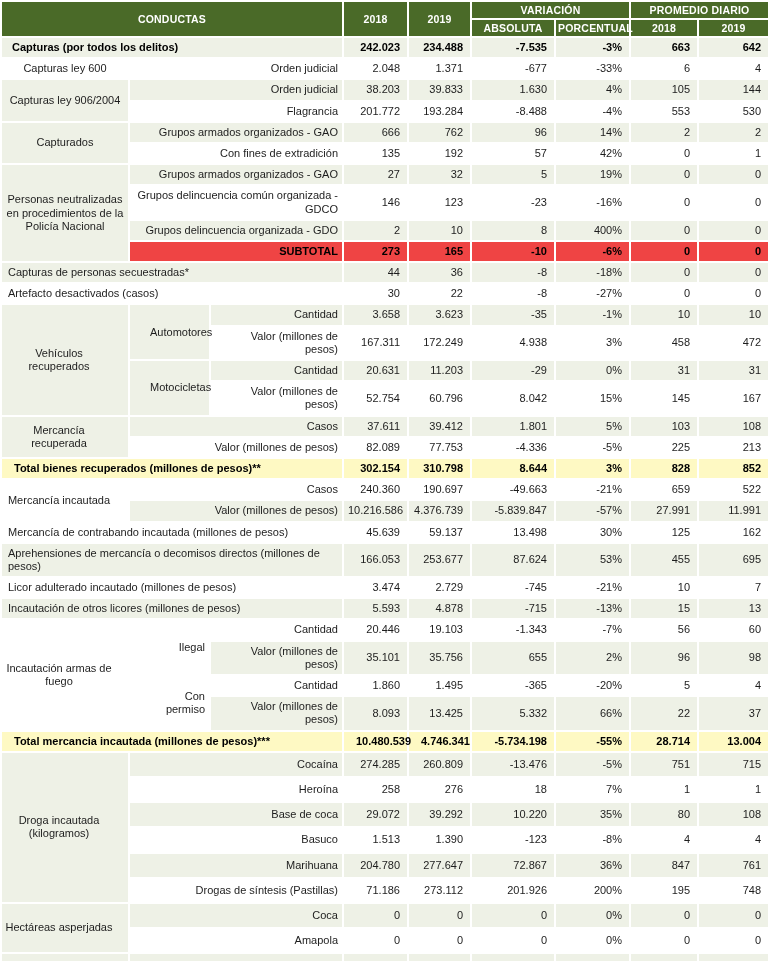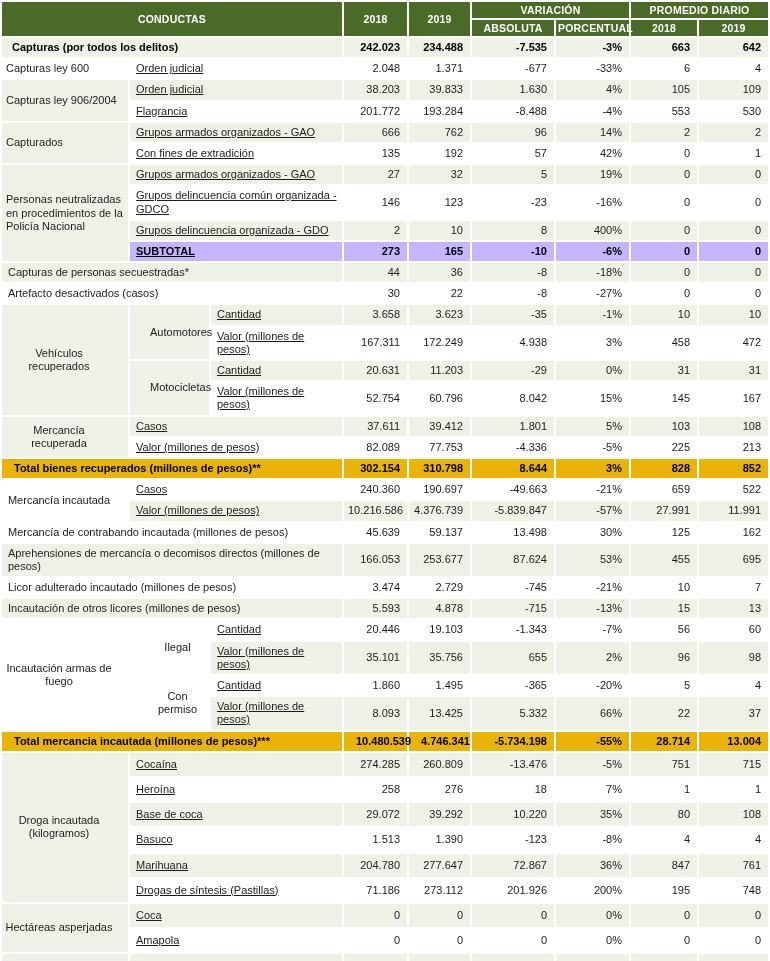--- a/index.html
+++ b/index.html
@@ -2,27 +2,27 @@
 <html><head>
 <meta charset="utf-8">
 <style>
   html,body{margin:0;padding:0;background:#ffffff;}
   body{width:770px;font-family:"Liberation Sans",sans-serif;color:#1d1d1d;}
   table{width:770px;border-collapse:separate;border-spacing:2px;table-layout:fixed;background:#ffffff;}
   th{background:#4a6a28;color:#ffffff;font-weight:bold;font-size:10.5px;text-align:center;vertical-align:middle;padding:2px 2px;letter-spacing:.2px;}
   td{font-size:11px;line-height:1.2;vertical-align:middle;padding:3px 4px;background:#ffffff;color:#1d1d1d;}
   tr.lt td{background:#eef1e6;}
   tr.bold td{font-weight:bold;color:#000;}
-  tr.sub td{background:#c4b5fd;font-weight:bold;color:#000;}
-  tr.total td{background:#eab308;font-weight:bold;color:#000;padding-left:12px;}
+  tr.sub td{background:#ef4444;font-weight:bold;color:#000;}
+  tr.total td{background:#fef9c3;font-weight:bold;color:#000;padding-left:12px;}
   tr.tall td{padding-top:5px;padding-bottom:5px;}
-  td.la{text-align:left;padding-left:4px;}
+  td.la{text-align:center;padding-left:4px;}
   td.la.ctr{text-align:center;padding-left:2px;padding-right:14px;}
-  td.lb{text-align:center;padding-left:20px;}
-  td.lc{text-align:left;padding-left:6px;text-decoration:underline;}
+  td.lb{text-align:right;padding-left:20px;}
+  td.lc{text-align:right;padding-left:6px;}
   td.full{text-align:left;padding-left:6px;}
   td.cap{padding-left:10px;}
   td.n{text-align:right;padding-right:7px;white-space:nowrap;}
 </style>
 </head>
 <body>
 
 <table>
   <colgroup>
     <col style="width:126px">
@@ -71,21 +71,21 @@
       <td class="n">4</td>
     </tr>
     <tr class="lt">
       <td class="la" rowspan="2">Capturas ley 906/2004</td>
       <td class="lc" colspan="2">Orden judicial</td>
       <td class="n">38.203</td>
       <td class="n">39.833</td>
       <td class="n">1.630</td>
       <td class="n">4%</td>
       <td class="n">105</td>
-      <td class="n">109</td>
+      <td class="n">144</td>
     </tr>
     <tr>
       <td class="lc" colspan="2">Flagrancia</td>
       <td class="n">201.772</td>
       <td class="n">193.284</td>
       <td class="n">-8.488</td>
       <td class="n">-4%</td>
       <td class="n">553</td>
       <td class="n">530</td>
     </tr>

